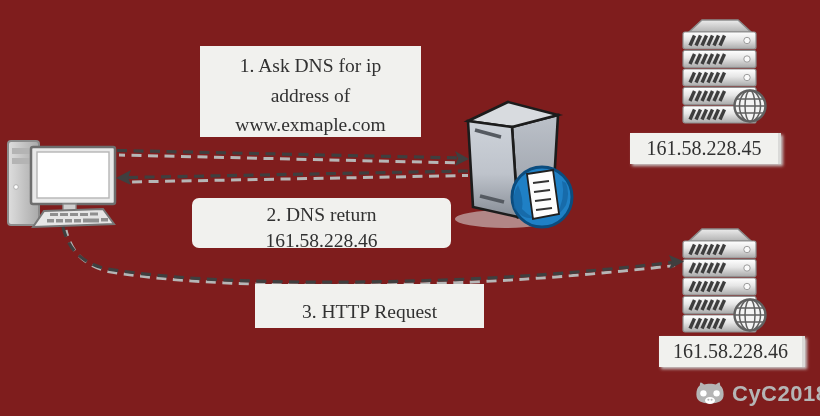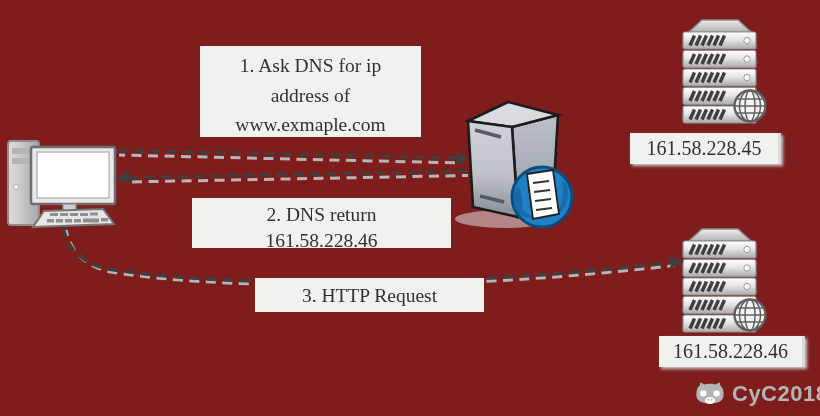--- a/index.html
+++ b/index.html
@@ -6,22 +6,22 @@
   #stage{
     position:relative;width:820px;height:416px;background:#7f1d1d;overflow:hidden;
     font-family:"Liberation Serif","DejaVu Serif",serif;
   }
   #diagram-svg{position:absolute;left:0;top:0;z-index:1;}
   .note{
     position:absolute;z-index:2;background:var(--label-bg,#f1f1ee);color:var(--text,#333);
     text-align:center;white-space:pre-line;
   }
   #step1-label{left:200px;top:46px;width:221px;height:86px;font-size:19.5px;line-height:1.52;padding-top:5px;}
-  #step2-label{left:192px;top:198px;width:259px;height:46px;font-size:19.5px;line-height:1.32;padding-top:4px;}
-  #step3-label{left:255px;top:278px;width:229px;height:27px;font-size:19.5px;padding-top:7px;}
+  #step2-label{left:192px;top:198px;width:259px;height:46px;font-size:19.5px;line-height:1.32;padding-top:4px;border-radius:7px;}
+  #step3-label{left:255px;top:284px;width:229px;height:27px;font-size:19.5px;padding-top:17px;}
   .ip-note{
     position:absolute;z-index:2;background:var(--label-bg,#f1f1ee);color:var(--text,#333);
     text-align:center;font-size:20px;line-height:31px;height:31px;
     border-right:3px solid #dadad8;box-shadow:2px 2px 3px #c9c9c9;
   }
   #web1-ip-label{left:624px;top:133px;width:148px;margin-left:6px;}
   #web2-ip-label{left:659px;top:336px;width:143px;}
   #watermark{
     position:absolute;left:694px;top:381px;z-index:2;display:flex;align-items:center;gap:6px;
     color:var(--watermark,#b5b5b5);font-family:"Liberation Sans","DejaVu Sans",sans-serif;

